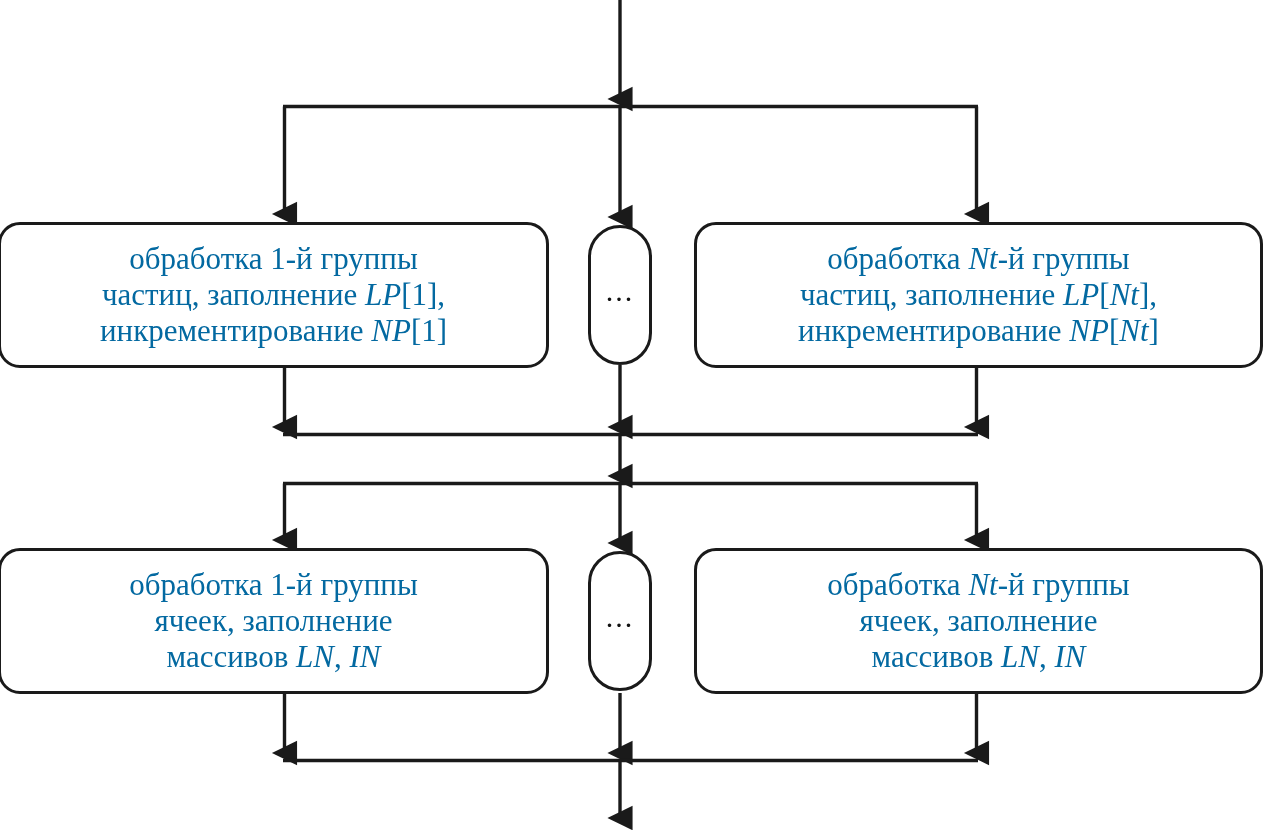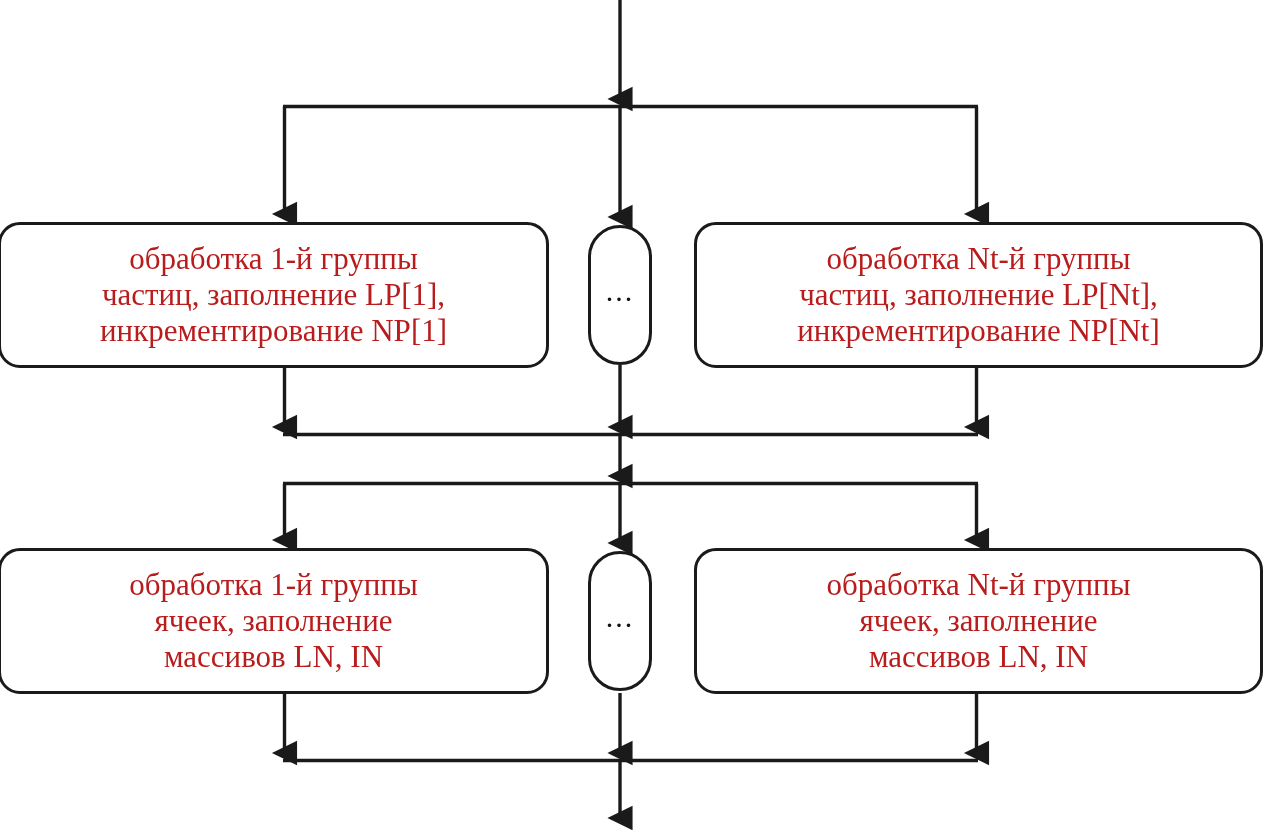--- a/index.html
+++ b/index.html
@@ -31,21 +31,21 @@
     border-radius: 22px;
     background: #ffffff;
     display: flex;
     align-items: center;
     justify-content: center;
     text-align: center;
   }
   .node-text {
     font-size: 31px;
     line-height: 1.17;
-    color: #b91c1c;
+    color: #0369a1;
     padding: 0 14px;
     white-space: pre-line;
   }
   .ellipsis-box {
     position: absolute;
     box-sizing: border-box;
     border: 3px solid #1a1a1a;
     border-radius: 32px;
     background: #ffffff;
     display: flex;
@@ -54,20 +54,21 @@
   }
   .ellipsis-text {
     font-size: 30px;
     letter-spacing: 2px;
     color: #111111;
     line-height: 1;
     position: relative;
     top: -4px;
   }
   .ital {
+    font-style: italic;
   }
 </style>
 </head>
 <body>
 
 <div id="diagram-root">
 
   <svg id="flow-svg" viewBox="0 0 1263 830" xmlns="http://www.w3.org/2000/svg">
     <defs>
       <marker id="arrowhead" markerWidth="9" markerHeight="9" refX="4.2" refY="4.3" orient="auto" markerUnits="strokeWidth">

